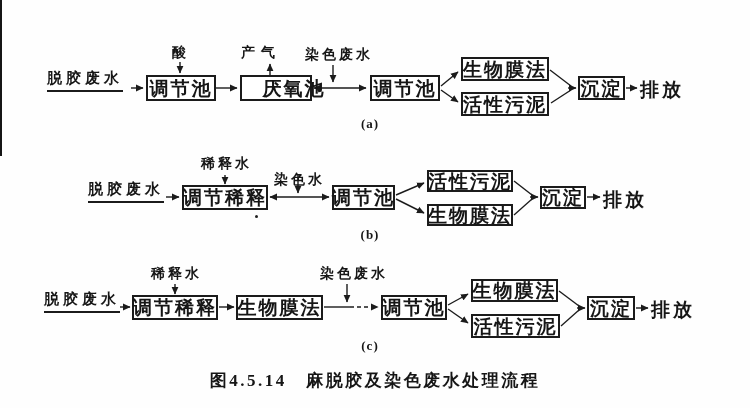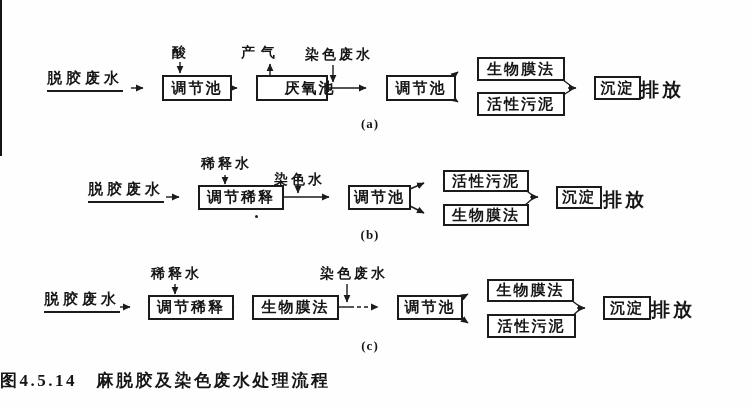--- a/index.html
+++ b/index.html
@@ -5,31 +5,31 @@
   html,body{margin:0;padding:0;background:#fff;}
   .canvas{
     position:relative;width:750px;height:408px;background:#fefefe;
     font-family:"Liberation Serif","DejaVu Serif",serif;color:#161616;overflow:hidden;
   }
   .connectors{position:absolute;left:0;top:0;}
   .connectors line{stroke:#1b1b1b;stroke-width:1.4;}
   .node{
     position:absolute;box-sizing:border-box;border:2px solid #1b1b1b;background:#fff;
     display:flex;align-items:center;justify-content:center;
-    font-weight:700;font-size:15px;letter-spacing:2px;line-height:1;white-space:nowrap;margin-left:16px;
+    font-weight:700;font-size:19px;letter-spacing:2px;line-height:1;white-space:nowrap;
   }
   .src{
     position:absolute;font-weight:700;font-size:15px;letter-spacing:4px;line-height:1;
     border-bottom:2px solid #1b1b1b;padding-bottom:4px;white-space:nowrap;
   }
   .ann{position:absolute;font-weight:700;font-size:14px;letter-spacing:3px;line-height:1;white-space:nowrap;}
   .outlet{position:absolute;font-weight:700;font-size:19px;letter-spacing:3px;line-height:1;white-space:nowrap;}
   .sub{position:absolute;width:34px;text-align:center;font-weight:700;font-size:13px;letter-spacing:1px;line-height:1;}
   .caption{
-    position:absolute;left:0;right:0;top:372px;text-align:left;
+    position:absolute;left:0;right:0;top:372px;text-align:center;
     font-weight:700;font-size:17px;letter-spacing:2.5px;line-height:1;
   }
   .edge{position:absolute;left:0;top:0;width:2px;height:156px;background:#151515;}
   .speck{position:absolute;left:255px;top:215px;width:3px;height:3px;background:#222;border-radius:50%;}
 </style>
 </head>
 <body>
 
 <div class="canvas">
 

